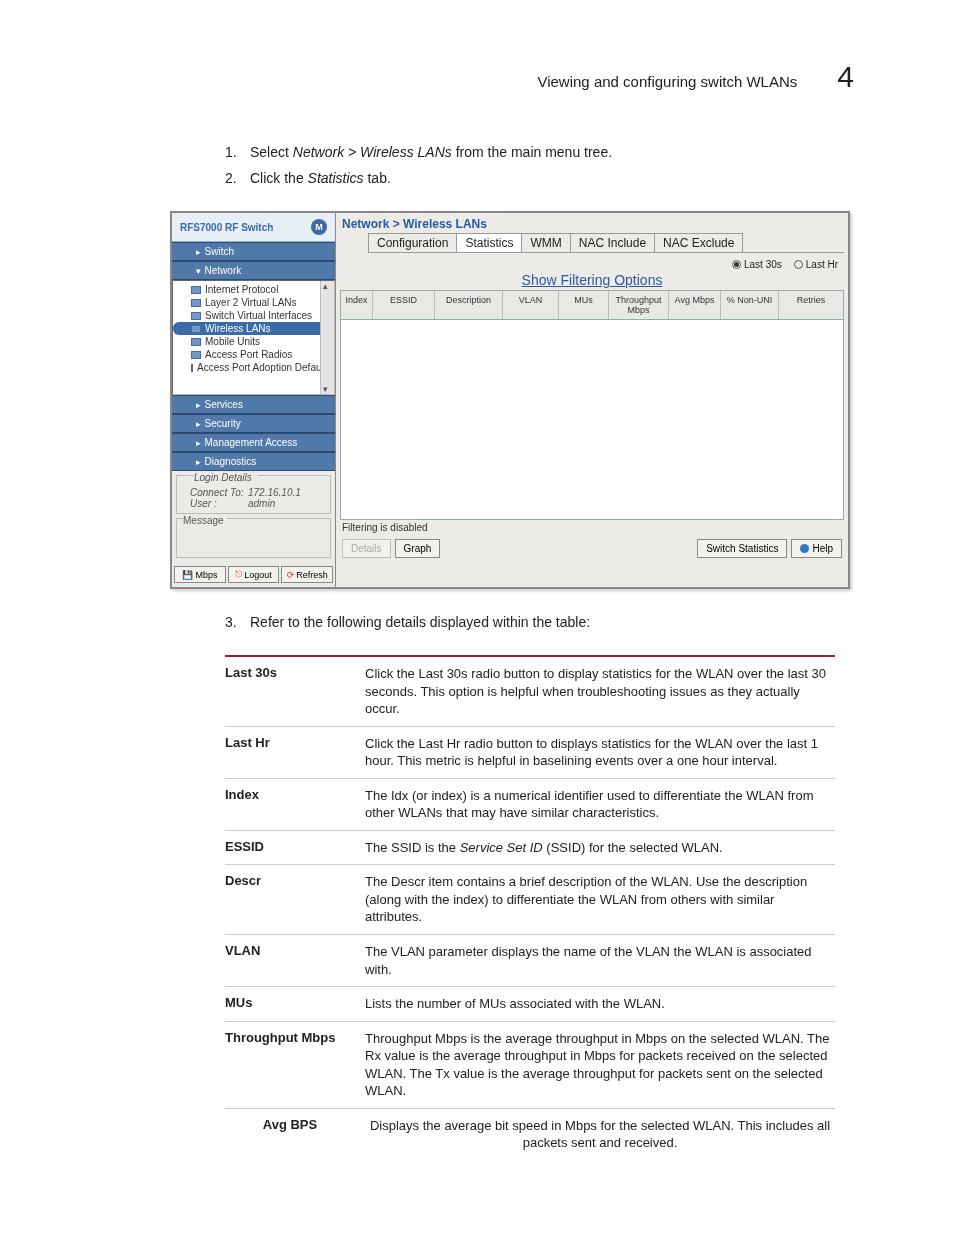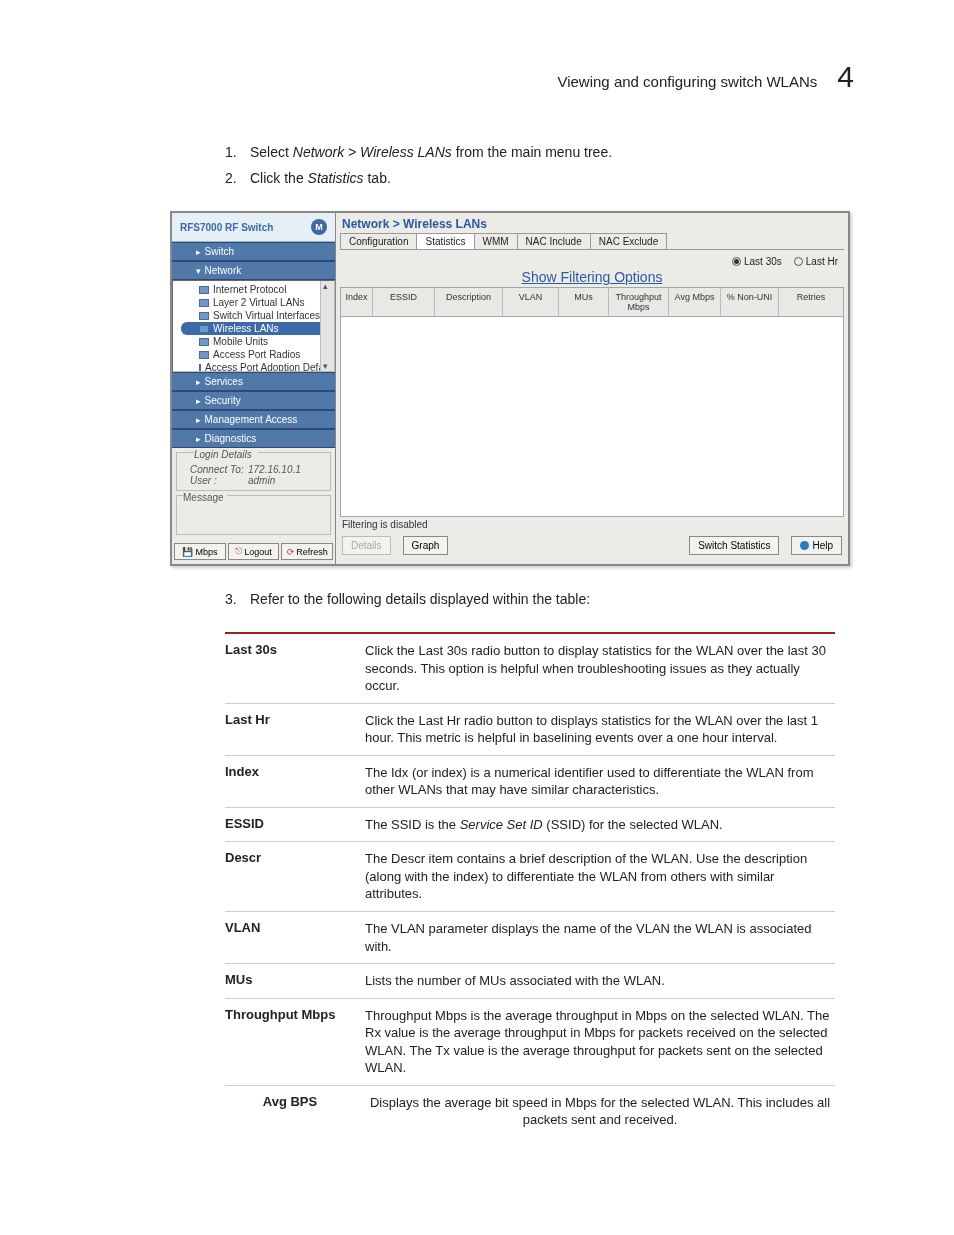--- a/index.html
+++ b/index.html
@@ -13,21 +13,21 @@
   }
   .page {
     width: 954px;
     padding: 60px 100px 40px 170px;
   }
   
   .hdr {
     display: flex;
     justify-content: flex-end;
     align-items: baseline;
-    gap: 20px;
+    gap: 40px;
     margin-bottom: 50px;
   }
   .hdr-title { font-size: 15px; }
   .hdr-num { font-size: 30px; font-weight: 400; }
   
   .step-list { padding-left: 55px; margin: 0 0 25px 0; }
   .step { margin: 0 0 10px 0; font-size: 14px; text-indent:-25px; padding-left:25px;}
   .step .num { display:inline-block; width:25px; text-indent:0;}
   .step em { font-style: italic; }
   
@@ -61,21 +61,21 @@
     display:flex;align-items:center;justify-content:center;font-size:9px;
   }
   .sb-acc {
     background:#5078a8;color:#fff;
     padding:3px 24px; border-top:1px solid #2c4a73; border-bottom:1px solid #2c4a73;
     cursor:pointer;
   }
   .sb-acc .arr { margin-right:4px; font-size:9px;}
   .sb-tree {
     background:#fff; border:1px inset #bbb; margin:0;
-    padding:2px 8px; height:92px; overflow:hidden; position:relative;
+    padding:2px 0; height:115px; overflow:hidden; position:relative;
   }
   .sb-tree .it {
     padding:1px 4px 1px 18px; white-space:nowrap; color:#333;
     display:flex; align-items:center; gap:4px;
   }
   .sb-tree .it.sel { background:#3a6aa8; color:#fff;border-radius:6px; }
   .ico { width:10px; height:8px; display:inline-block; background:#7097c8; border:1px solid #4a6a99; }
   .scrl { position:absolute; right:0; top:0; bottom:0; width:14px; background:#e4e4e4; border-left:1px solid #bbb;}
   .scrl::before{content:"▴";position:absolute;top:0;left:2px;font-size:9px;color:#555;}
   .scrl::after{content:"▾";position:absolute;bottom:0;left:2px;font-size:9px;color:#555;}
@@ -85,38 +85,38 @@
   .sb-box .lbl{display:inline-block;width:58px;}
   .sb-msg { border:1px solid #bbb; margin:0 4px 4px 4px; flex:1; min-height:40px; background:#ecebe7; color:#555; padding:2px 6px;}
   .sb-btns { display:flex; gap:2px; padding:4px 2px; }
   .sb-btns button{
     flex:1; font-size:9px; padding:2px 2px; border:1px solid #888; background:#f2f2ef; cursor:pointer;
     display:flex;align-items:center;justify-content:center;gap:2px;
   }
   
   .mn { flex:1; background:#ecebe7; padding:2px 4px 4px 4px; display:flex; flex-direction:column;}
   .mn-crumb { color:#2a5aa0; font-weight:bold; font-size:12px; padding:2px 2px;}
-  .tabs { display:flex; gap:0; font-size:10px; border-bottom:1px solid #999; }
+  .tabs { display:flex; gap:0; font-size:12px; border-bottom:1px solid #999;margin-left:28px; }
   .tab { padding:2px 8px; border:1px solid #999; border-bottom:none; background:#ecebe7; margin-right:-1px; cursor:pointer;}
   .tab.sel { background:#fff; }
   .mn-top {
     display:flex; justify-content:flex-end; gap:12px; font-size:10px; padding:6px 6px 2px;
   }
   .radio { display:flex; align-items:center; gap:3px;}
   .rdot{width:9px;height:9px;border:1px solid #555;border-radius:50%;display:inline-flex;align-items:center;justify-content:center;}
   .rdot.on::after{content:"";width:5px;height:5px;background:#333;border-radius:50%;}
   .filterlnk { text-align:center; font-size:14px; color:#2a5aa0; text-decoration:underline; padding-bottom:2px;}
   .grid { border:1px solid #9aa; background:#fff; height:230px; display:flex; flex-direction:column;}
   .ghead { display:flex; background:#e8e8e4; border-bottom:1px solid #9aa; }
   .gh { font-size:9px; padding:4px 2px; text-align:center; border-right:1px solid #bbb; color:#333;}
   .gh:last-child{border-right:none;}
   .gbody{flex:1;background:#fff;}
   .gfoot{font-size:10px;color:#333;padding:2px;}
   .mn-bot { display:flex; justify-content:space-between; padding:4px 2px 2px;}
-  .mn-bot .l, .mn-bot .r { display:flex; gap:12px;}
+  .mn-bot .l, .mn-bot .r { display:flex; gap:4px;}
   .mn-bot button{font-size:10px;padding:3px 8px;border:1px solid #888;background:#f2f2ef;cursor:pointer;display:flex;align-items:center;gap:3px;}
   .mn-bot button:disabled{color:#aaa;border-color:#bbb;}
   .dot-blue{width:9px;height:9px;border-radius:50%;background:#2a7ac0;display:inline-block;}
   
   .def-tab {
     width: 610px;
     margin-left: 55px;
     border-collapse: collapse;
     font-size: 13px;
   }

